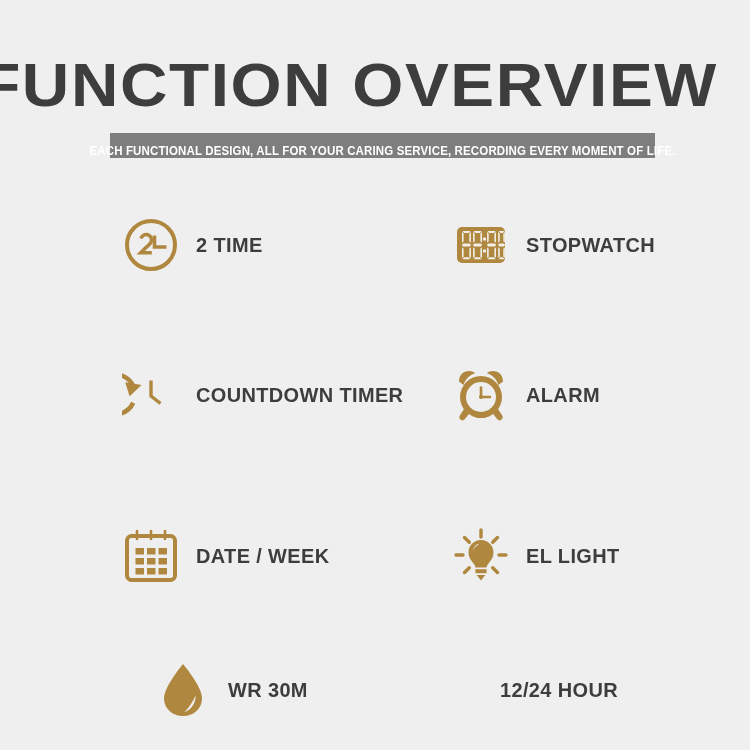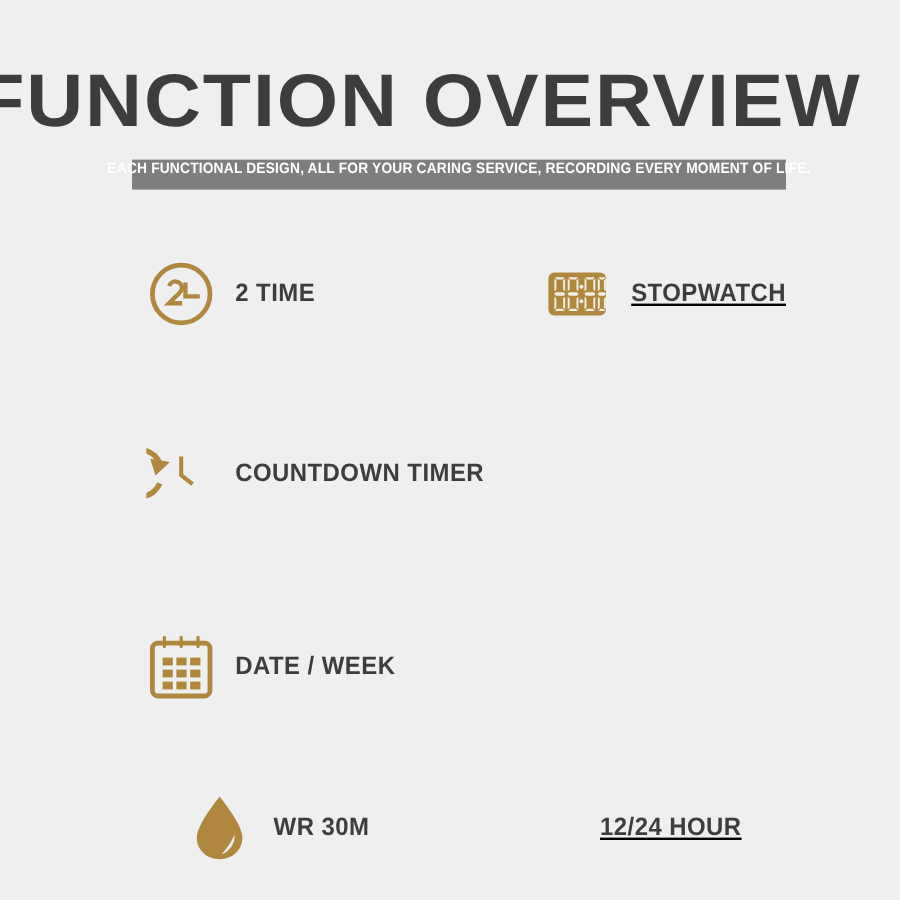--- a/index.html
+++ b/index.html
@@ -42,21 +42,21 @@
     white-space: nowrap;
   }
   .subtitle-bar {
     position: absolute;
     top: 133px;
     left: 110px;
     width: 545px;
     height: 25px;
     background: #7e7e7e;
     display: flex;
-    align-items: flex-start;
+    align-items: flex-end;
     justify-content: center;
   }
   .subtitle-text {
     font-family: "Liberation Sans Narrow", "Liberation Sans", sans-serif;
     font-size: 12.5px;
     font-weight: 700;
     color: #ffffff;
     letter-spacing: 0.15px;
     white-space: nowrap;
     transform: scaleX(0.92);
@@ -84,21 +84,21 @@
   .feature-row.r4 { top: 445px; padding-left: 32px; }
 
   .feature-item {
     width: 375px;
     height: 110px;
     display: flex;
     align-items: center;
     box-sizing: border-box;
   }
   .feature-item.col-left  { padding-left: 122px; }
-  .feature-item.col-right { padding-left: 77px; text-decoration: underline; }
+  .feature-item.col-right { padding-left: 77px; }
 
   .feature-icon {
     width: 58px;
     height: 58px;
     flex: 0 0 58px;
     display: flex;
     align-items: center;
     justify-content: center;
   }
   .feature-icon svg { display: block; }
@@ -214,20 +214,42 @@
             <path d="M11.2 36.8 A20 20 0 1 1 11.8 21.3" fill="none" stroke="#b0873f" stroke-width="4.6" stroke-linecap="butt"></path>
 
             <path d="M3.2 16.2 L19.6 19.0 L7.6 30.2 Z" fill="#b0873f"></path>
 
             <path d="M29 14.5 V30 L38.5 37.5" fill="none" stroke="#b0873f" stroke-width="3.4" stroke-linecap="butt" stroke-linejoin="miter"></path>
           </svg>
         </span>
         <span class="feature-label">COUNTDOWN TIMER</span>
       </div>
 
+      <div class="feature-item col-right">
+        <span class="feature-icon">
+          <svg width="56" height="56" viewBox="0 0 56 56">
+
+            <path d="M6 14.5 C6 8 10.5 4 16 4 c2.6 0 4.6 0.8 6.2 2.1 C16.4 8.2 12.2 12.6 10.6 18 Z" fill="#b0873f"></path>
+            <path d="M50 14.5 C50 8 45.5 4 40 4 c-2.6 0 -4.6 0.8 -6.2 2.1 C39.6 8.2 43.8 12.6 45.4 18 Z" fill="#b0873f"></path>
+
+            <path d="M11 42 l-4.5 7 a3.2 3.2 0 0 0 5 3.6 l5 -6.4 Z" fill="#b0873f"></path>
+            <path d="M45 42 l4.5 7 a3.2 3.2 0 0 1 -5 3.6 l-5 -6.4 Z" fill="#b0873f"></path>
+
+            <rect x="23" y="46" width="10" height="5" rx="2.4" fill="#b0873f"></rect>
+
+            <circle cx="28" cy="30" r="21" fill="#b0873f"></circle>
+
+            <circle cx="28" cy="30" r="15" fill="#efefef"></circle>
+
+            <path d="M28 19.5 V30 H38" fill="none" stroke="#b0873f" stroke-width="2.6" stroke-linecap="butt" stroke-linejoin="miter"></path>
+            <circle cx="28" cy="30" r="2" fill="#b0873f"></circle>
+          </svg>
+        </span>
+        <span class="feature-label">ALARM</span>
+      </div>
     </div>
 
     <div class="feature-row r3">
 
       <div class="feature-item col-left">
         <span class="feature-icon">
           <svg width="56" height="56" viewBox="0 0 56 56">
 
             <path d="M14 3 V11" stroke="#b0873f" stroke-width="2.6" fill="none" stroke-linecap="round"></path>
             <path d="M28 3 V11" stroke="#b0873f" stroke-width="2.6" fill="none" stroke-linecap="round"></path>
@@ -244,20 +266,44 @@
               <rect x="35.5" y="30" width="8.5" height="6.5"></rect>
               <rect x="12.5" y="40" width="8.5" height="6.5"></rect>
               <rect x="24" y="40" width="8.5" height="6.5"></rect>
               <rect x="35.5" y="40" width="8.5" height="6.5"></rect>
             </g>
           </svg>
         </span>
         <span class="feature-label">DATE / WEEK</span>
       </div>
 
+      <div class="feature-item col-right">
+        <span class="feature-icon">
+          <svg width="58" height="58" viewBox="0 0 58 58">
+
+            <g stroke="#b0873f" stroke-width="3.4" stroke-linecap="round">
+              <path d="M29 3 V10"></path>
+              <path d="M12.5 10.5 L17.3 15.3"></path>
+              <path d="M45.5 10.5 L40.7 15.3"></path>
+              <path d="M4 28 H11"></path>
+              <path d="M47 28 H54"></path>
+              <path d="M12.5 45.5 L17.3 40.7"></path>
+              <path d="M45.5 45.5 L40.7 40.7"></path>
+            </g>
+
+            <path d="M29 13 C21.8 13 16.5 18.6 16.5 25.4 c0 4.6 2.4 7.8 4.6 10.5 c1.4 1.7 2.2 3 2.4 4.6 h11 c0.2 -1.6 1 -2.9 2.4 -4.6 c2.2 -2.7 4.6 -5.9 4.6 -10.5 C41.5 18.6 36.2 13 29 13 Z" fill="#b0873f"></path>
+
+            <path d="M25.6 18.2 a8 8 0 0 0 -4.6 7.2 a8 8 0 0 1 6.2 -8.8 Z" fill="#efefef"></path>
+
+            <rect x="23.4" y="42.2" width="11.2" height="4" fill="#b0873f"></rect>
+            <path d="M24.6 48 h8.8 l-4.4 5.6 Z" fill="#b0873f"></path>
+          </svg>
+        </span>
+        <span class="feature-label">EL LIGHT</span>
+      </div>
     </div>
 
     <div class="feature-row r4">
 
       <div class="feature-item col-left">
         <span class="feature-icon">
           <svg width="56" height="56" viewBox="0 0 56 56">
             <path d="M28 2 C28 2 9 24.5 9 36.2 C9 46.6 17.5 54 28 54 C38.5 54 47 46.6 47 36.2 C47 24.5 28 2 28 2 Z" fill="#b0873f"></path>
 
             <path d="M40.5 33.5 C41 41 36 48 29.5 50 C35 44.5 38 39 40.5 33.5 Z" fill="#efefef"></path>

